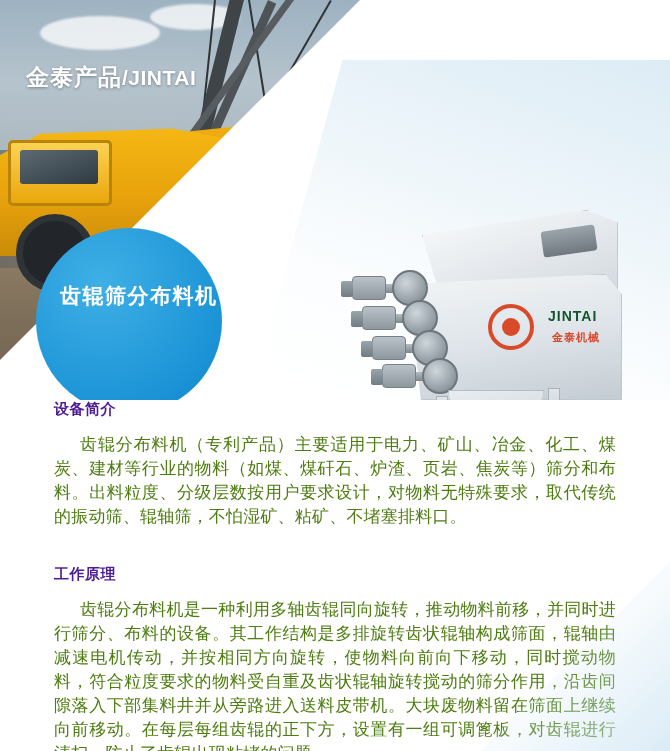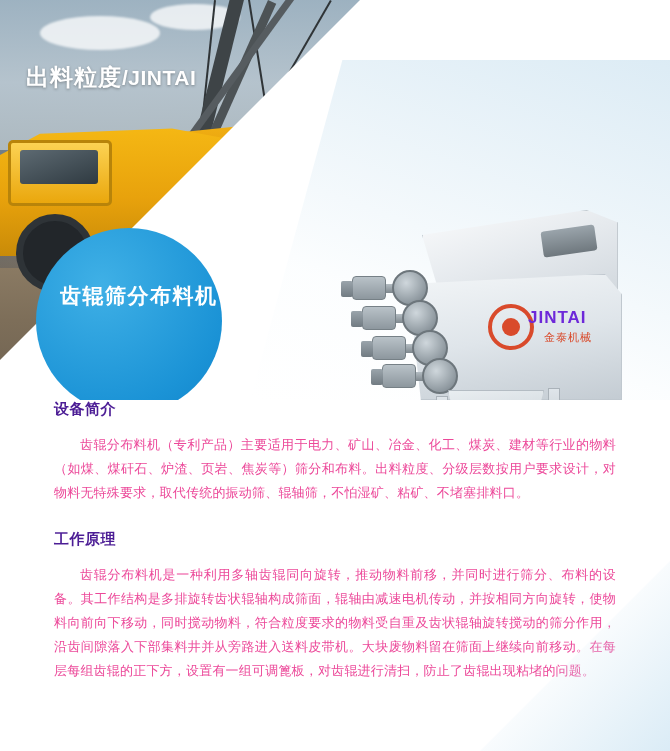--- a/index.html
+++ b/index.html
@@ -175,26 +175,26 @@
   .m-logo-ring {
     position: absolute; left: 152px; top: 122px; width: 46px; height: 46px;
     border-radius: 50%;
     border: 4px solid #d94a2b;
   }
   .m-logo-ring:after {
     content: ""; position: absolute; left: 10px; top: 10px; width: 18px; height: 18px;
     border-radius: 50%; background: #d94a2b;
   }
   .m-logo-text {
-    position: absolute; left: 192px; top: 126px;
-    color: #6d28d9; font-size: 17px; font-weight: bold; letter-spacing: 1px;
+    position: absolute; left: 212px; top: 126px;
+    color: #14532d; font-size: 14px; font-weight: bold; letter-spacing: 1px;
   }
   .m-logo-sub {
-    position: absolute; left: 208px; top: 148px;
-    color: #d94a2b; font-size: 11px; font-weight: normal; letter-spacing: 1px;
+    position: absolute; left: 216px; top: 148px;
+    color: #d94a2b; font-size: 11px; font-weight: bold; letter-spacing: 1px;
   }
   .m-motor {
     position: absolute; width: 34px; height: 24px;
     background: linear-gradient(180deg,#b9c2c8,#8d979e);
     border-radius: 4px;
     border: 1px solid #768086;
   }
   .m-motor:before {
     content:""; position:absolute; left:-12px; top:4px; width:12px; height:16px;
     background: linear-gradient(180deg,#9aa4ab,#717b82); border-radius:2px;
@@ -228,25 +228,25 @@
 
   
   .content { position: absolute; left: 0; top: 400px; width: 670px; padding: 0 54px; }
   .sec-title {
     font-size: 15px;
     font-weight: bold;
     color: #4c1d95;
     margin: 0 0 14px 0;
     letter-spacing: .5px;
   }
-  .sec-title.second { margin-top: 25px; }
+  .sec-title.second { margin-top: 36px; }
   .para {
-    font-size: 13px;
+    font-size: 17px;
     line-height: 24px;
-    color: #ec4899;
+    color: #4d7c0f;
     text-align: justify;
     text-indent: 26px;
     margin: 0;
     letter-spacing: .2px;
   }
 
   
   .deco-bl {
     position: absolute; right: 0; bottom: 0; width: 190px; height: 190px;
     background: linear-gradient(135deg, rgba(223,238,247,0) 40%, rgba(206,229,243,.75) 100%);
@@ -320,21 +320,21 @@
     <div class="m-logo-text">JINTAI</div>
     <div class="m-logo-sub">金泰机械</div>
 
     <div class="m-chute"></div>
     <div class="m-leg" style="left:100px; top:214px; width:12px; height:56px;"></div>
     <div class="m-leg" style="left:212px; top:206px; width:12px; height:62px;"></div>
 
   </div>
 
   <div class="hero-title">
-    <span>出料粒度</span><span class="en">/JINTAI</span>
+    <span>金泰产品</span><span class="en">/JINTAI</span>
   </div>
 
   <div class="badge"></div>
   <div class="badge-label">齿辊筛分布料机</div>
 </div>
 
 <div class="content">
   <h2 class="sec-title">设备简介</h2>
   <p class="para">齿辊分布料机（专利产品）主要适用于电力、矿山、冶金、化工、煤炭、建材等行业的物料（如煤、煤矸石、炉渣、页岩、焦炭等）筛分和布料。出料粒度、分级层数按用户要求设计，对物料无特殊要求，取代传统的振动筛、辊轴筛，不怕湿矿、粘矿、不堵塞排料口。</p>
 

